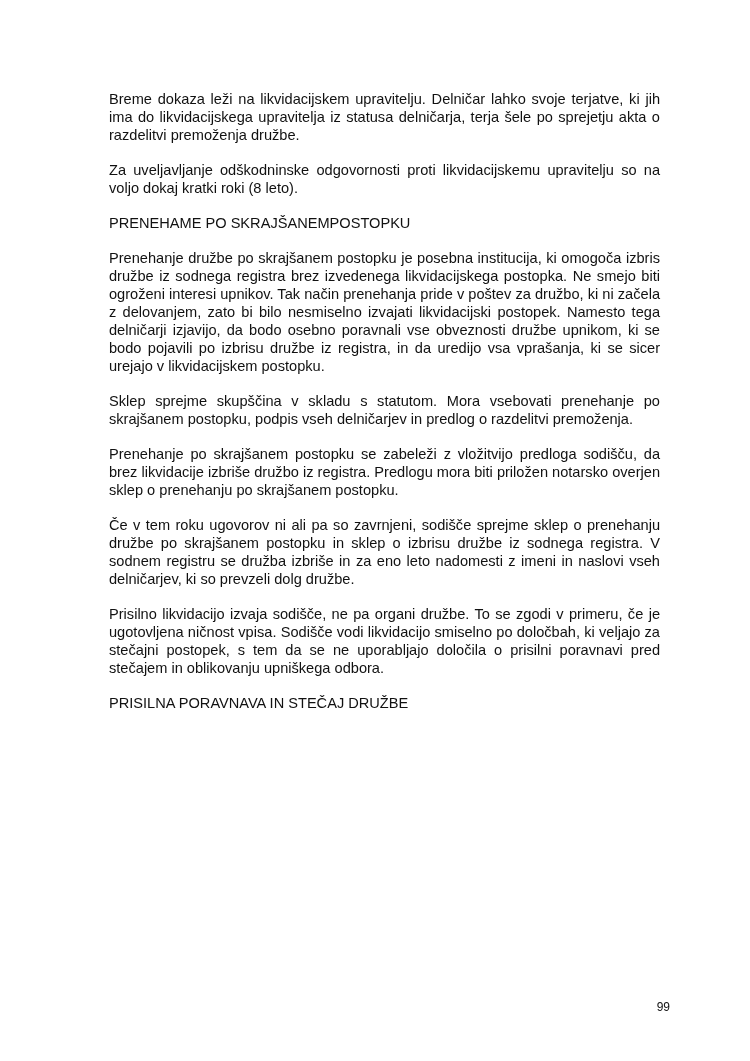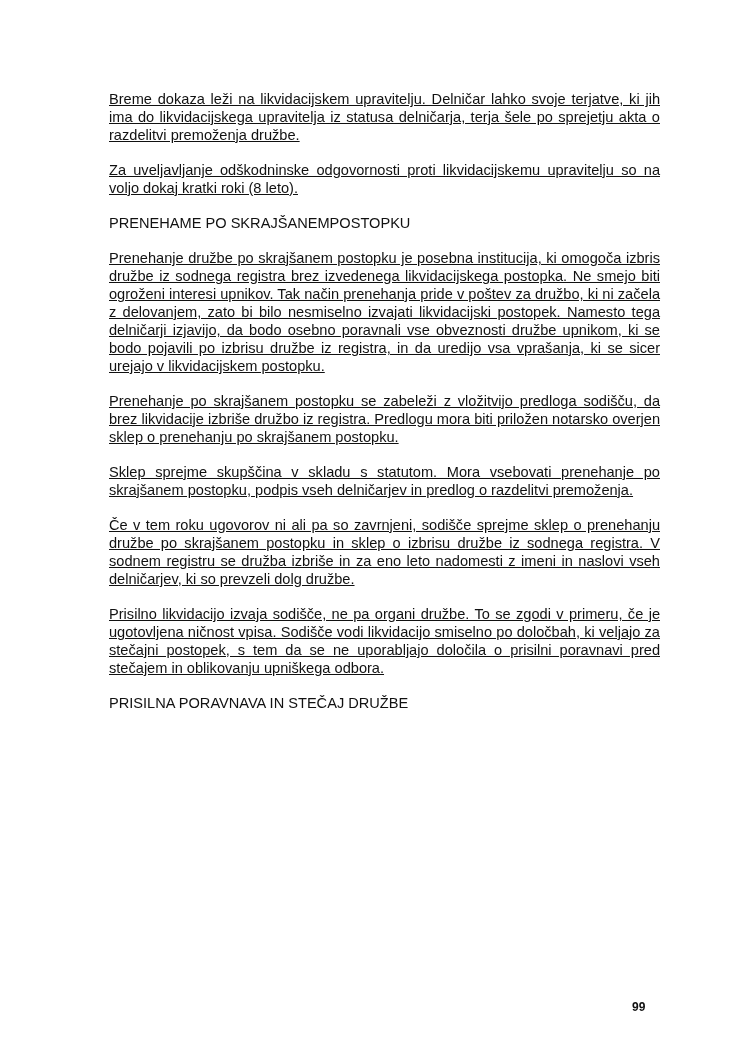--- a/index.html
+++ b/index.html
@@ -10,49 +10,47 @@
     top: 90px;
     width: 551px;
     font-family: "Liberation Sans", sans-serif;
     font-size: 14.6px;
     line-height: 18px;
     color: #111111;
   }
   .page p {
     margin: 0 0 17px 0;
     text-align: justify;
-    text-decoration: underline;
   }
   .page h2 {
     font-weight: normal;
     font-size: 14.6px;
     line-height: 18px;
     margin: 1px 0 17px 0;
     text-transform: none;
   }
   .page-number {
     position: absolute;
-    left: 632px;
+    left: 648px;
     top: 1000px;
     width: 22px;
-    text-align: left;
+    text-align: right;
     font-family: "Liberation Sans", sans-serif;
     font-size: 12px;
     color: #111111;
-    font-weight: bold;
   }
 </style>
 </head>
 <body>
 
 <div class="page">
   <p>Breme dokaza leži na likvidacijskem upravitelju. Delničar lahko svoje terjatve, ki jih ima do likvidacijskega upravitelja iz statusa delničarja, terja šele po sprejetju akta o razdelitvi premoženja družbe.</p>
   <p>Za uveljavljanje odškodninske odgovornosti proti likvidacijskemu upravitelju so na voljo dokaj kratki roki (8 leto).</p>
   <h2>PRENEHAME PO SKRAJŠANEMPOSTOPKU</h2>
   <p>Prenehanje družbe po skrajšanem postopku je posebna institucija, ki omogoča izbris družbe iz sodnega registra brez izvedenega likvidacijskega postopka. Ne smejo biti ogroženi interesi upnikov. Tak način prenehanja pride v poštev za družbo, ki ni začela z delovanjem, zato bi bilo nesmiselno izvajati likvidacijski postopek. Namesto tega delničarji izjavijo, da bodo osebno poravnali vse obveznosti družbe upnikom, ki se bodo pojavili po izbrisu družbe iz registra, in da uredijo vsa vprašanja, ki se sicer urejajo v likvidacijskem postopku.</p>
+  <p>Sklep sprejme skupščina v skladu s statutom. Mora vsebovati prenehanje po skrajšanem postopku, podpis vseh delničarjev in predlog o razdelitvi premoženja.</p>
   <p>Prenehanje po skrajšanem postopku se zabeleži z vložitvijo predloga sodišču, da brez likvidacije izbriše družbo iz registra. Predlogu mora biti priložen notarsko overjen sklep o prenehanju po skrajšanem postopku.</p>
-  <p>Sklep sprejme skupščina v skladu s statutom. Mora vsebovati prenehanje po skrajšanem postopku, podpis vseh delničarjev in predlog o razdelitvi premoženja.</p>
   <p>Če v tem roku ugovorov ni ali pa so zavrnjeni, sodišče sprejme sklep o prenehanju družbe po skrajšanem postopku in sklep o izbrisu družbe iz sodnega registra. V sodnem registru se družba izbriše in za eno leto nadomesti z imeni in naslovi vseh delničarjev, ki so prevzeli dolg družbe.</p>
   <p>Prisilno likvidacijo izvaja sodišče, ne pa organi družbe. To se zgodi v primeru, če je ugotovljena ničnost vpisa. Sodišče vodi likvidacijo smiselno po določbah, ki veljajo za stečajni postopek, s tem da se ne uporabljajo določila o prisilni poravnavi pred stečajem in oblikovanju upniškega odbora.</p>
   <h2>PRISILNA PORAVNAVA IN STEČAJ DRUŽBE</h2>
 </div>
 
 <div class="page-number">99</div>
 
 </body></html>

